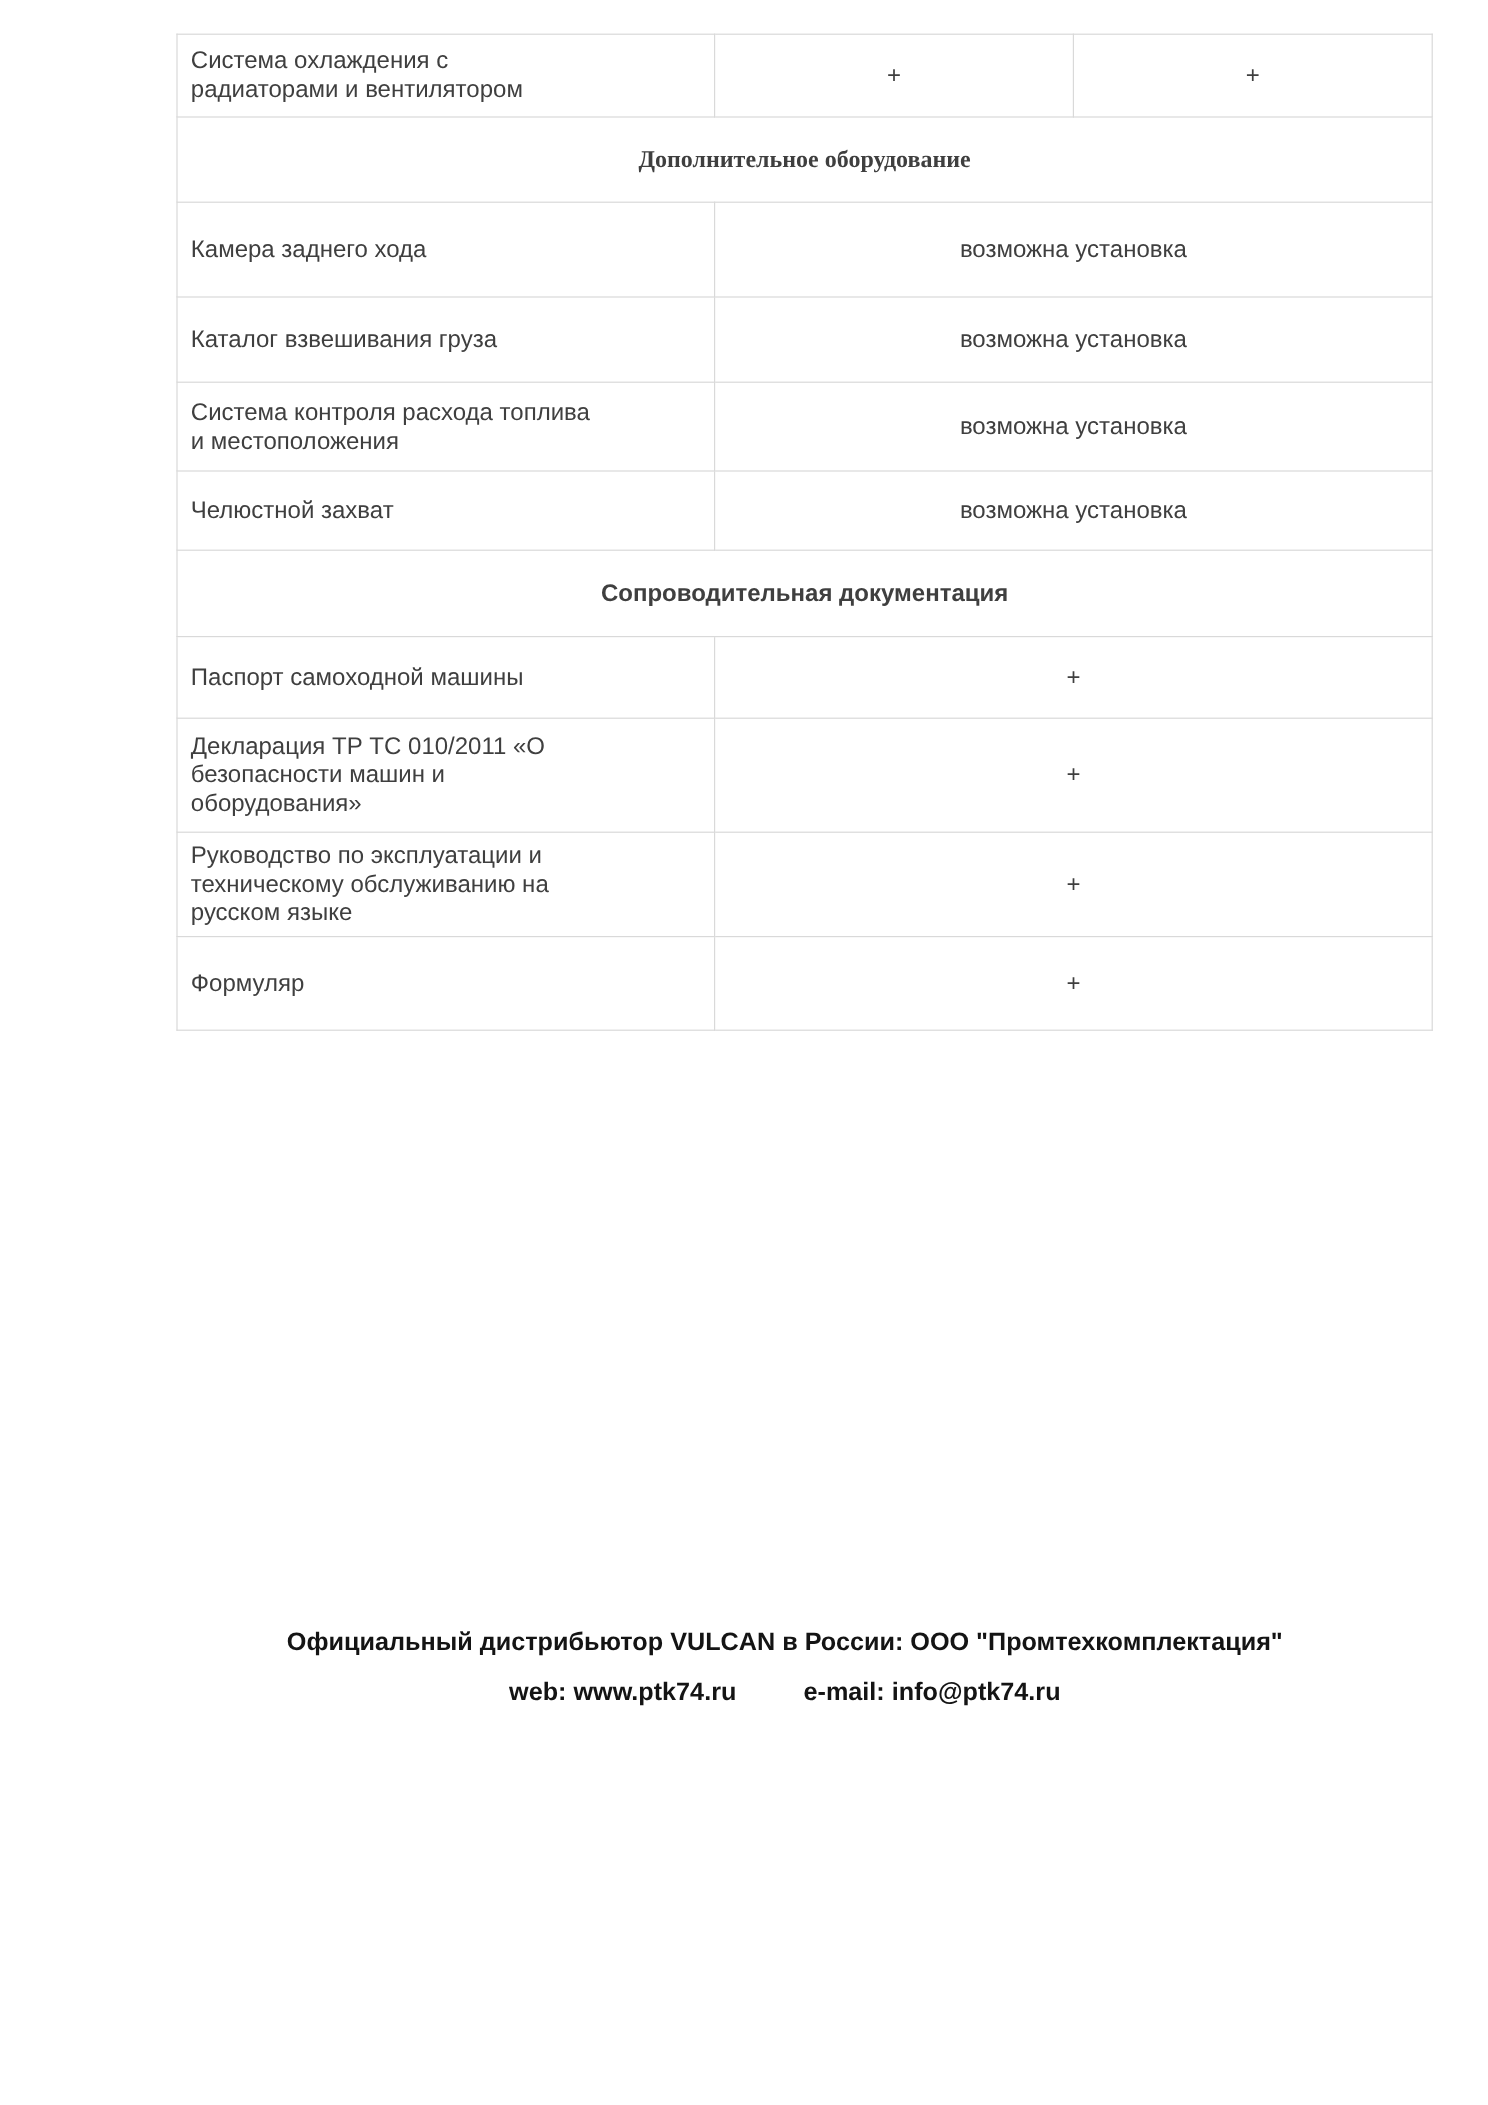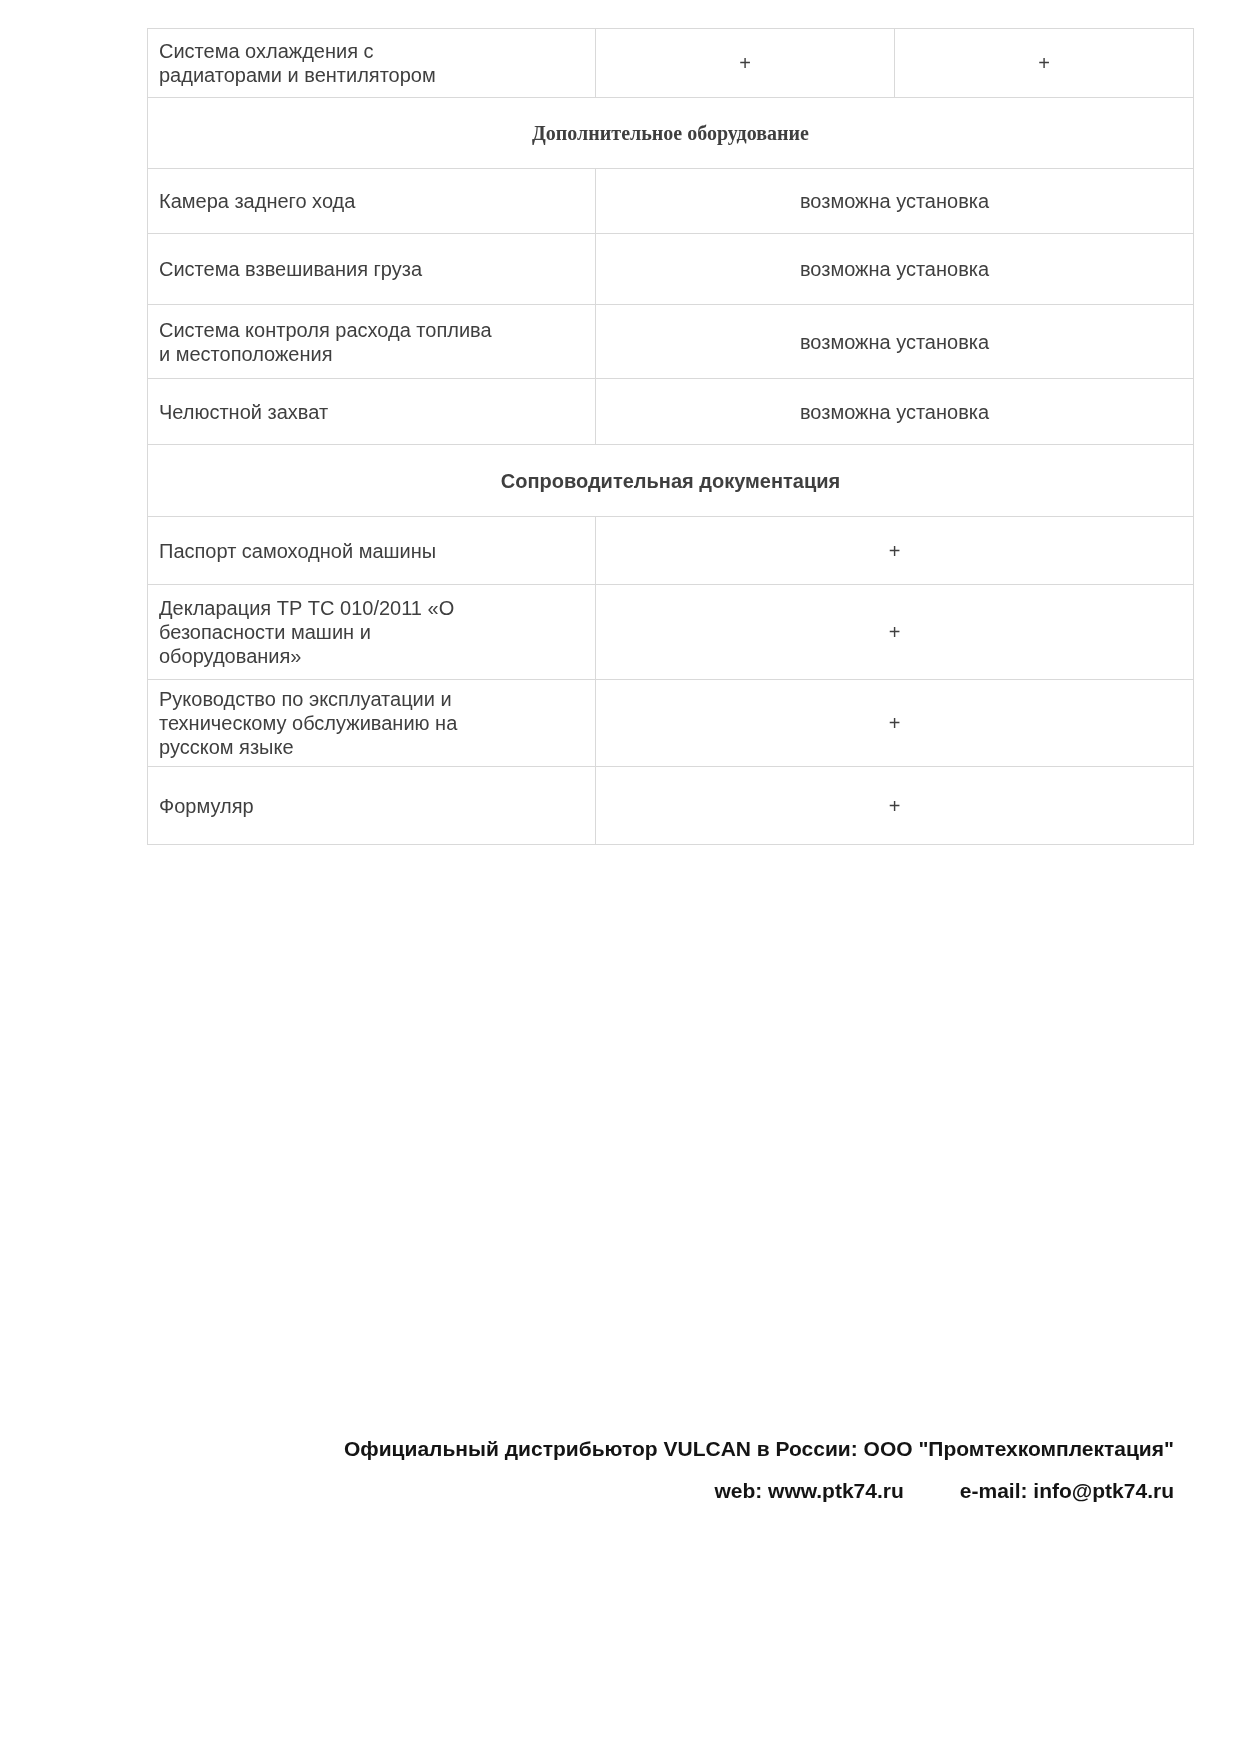--- a/index.html
+++ b/index.html
@@ -43,23 +43,23 @@
   }
   td.section-cell {
     text-align: center;
     font-weight: 700;
     font-size: 21px;
     color: #161616;
   }
   .footer {
     position: absolute;
     left: 134px;
-    top: 1436px;
+    top: 1356px;
     width: 1040px;
-    text-align: right;
+    text-align: center;
     color: #141414;
   }
   .footer-line1 {
     font-size: 21px;
     font-weight: 700;
     line-height: 26px;
   }
   .footer-line2 {
     margin-top: 16px;
     font-size: 21px;
@@ -84,26 +84,26 @@
     <tbody>
         <tr style="height: 69px;">
           <td class="label-cell">Система охлаждения с
 радиаторами и вентилятором</td>
           <td class="value-cell">+</td>
           <td class="value-cell">+</td>
         </tr>
         <tr style="height: 71px; font-family: Liberation Serif, serif;">
           <td colspan="3" class="section-cell">Дополнительное оборудование</td>
         </tr>
-        <tr style="height: 65px;">
+        <tr style="height: 79px;">
           <td class="label-cell">Камера заднего хода</td>
           <td colspan="2" class="value-cell">возможна установка</td>
         </tr>
         <tr style="height: 71px;">
-          <td class="label-cell">Система взвешивания груза</td>
+          <td class="label-cell">Каталог взвешивания груза</td>
           <td colspan="2" class="value-cell">возможна установка</td>
         </tr>
         <tr style="height: 74px;">
           <td class="label-cell">Система контроля расхода топлива
 и местоположения</td>
           <td colspan="2" class="value-cell">возможна установка</td>
         </tr>
         <tr style="height: 66px;">
           <td class="label-cell">Челюстной захват</td>
           <td colspan="2" class="value-cell">возможна установка</td>

